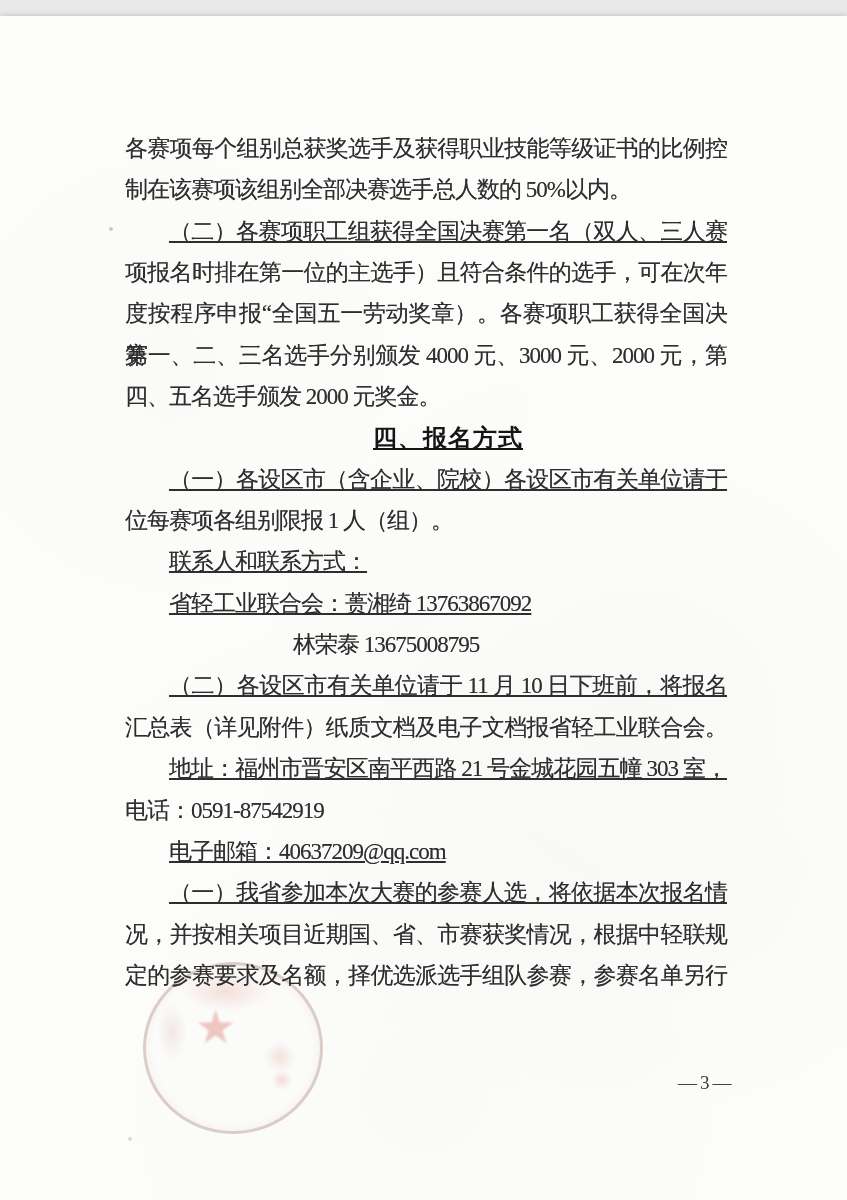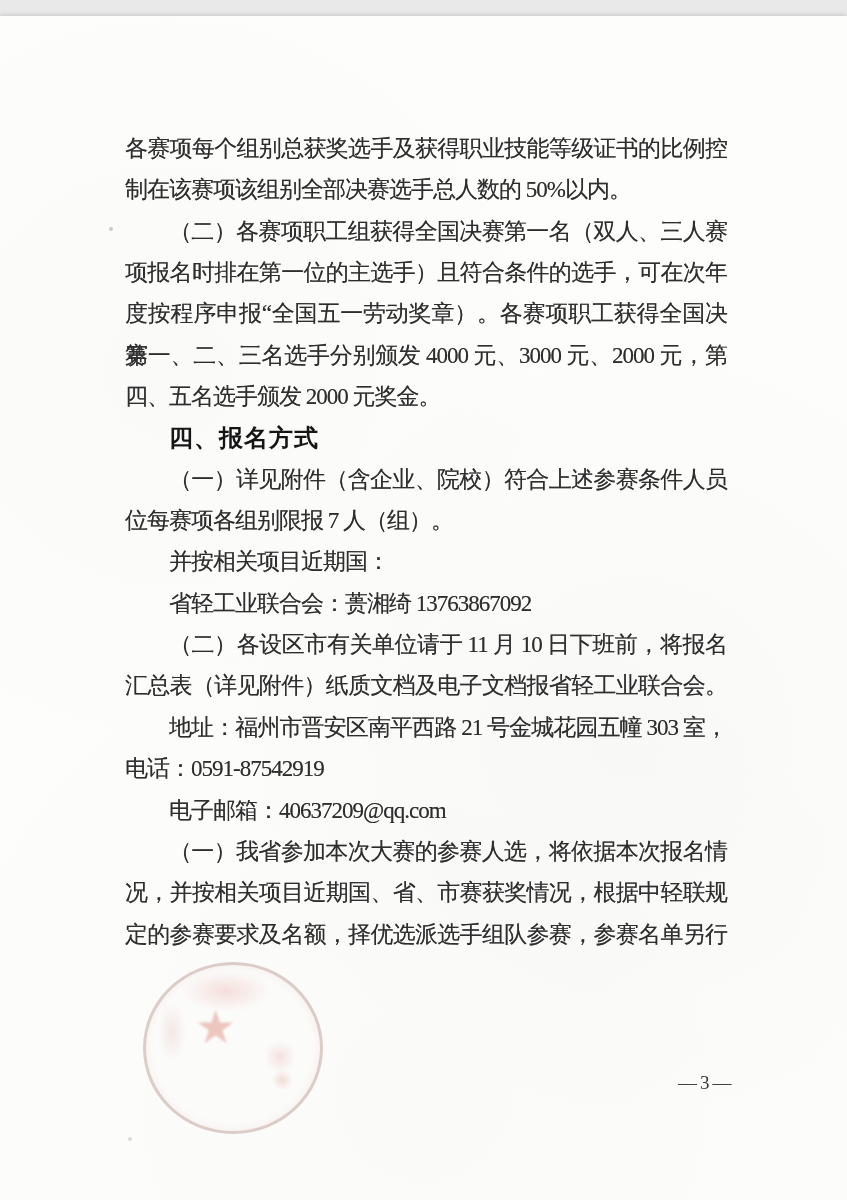--- a/index.html
+++ b/index.html
@@ -24,26 +24,26 @@
   }
   .ln{
     height:41.35px;line-height:41.35px;
     font-family:"Liberation Serif","DejaVu Serif",serif;
     font-size:23px;letter-spacing:-1px;
     color:#2e2e2e;
     text-shadow:0 0 .5px rgba(45,45,45,.55);
     white-space:nowrap;
   }
   .j{ text-align:justify; text-align-last:justify; text-justify:inter-character; white-space:normal; }
-  .ind{ text-indent:44px; }
+  .ind{ text-indent:44px;text-decoration:underline; }
   .ind2{ padding-left:168px; }
   .heading{
     font-family:"Liberation Sans","DejaVu Sans",sans-serif;
     font-weight:700;font-size:24px;letter-spacing:1px;
-    color:#151515;text-shadow:none;
+    color:#151515;text-shadow:none;text-align:center;
   }
   .page-number{
     position:absolute;left:678px;top:1056px;z-index:2;
     font-family:"Liberation Serif","DejaVu Serif",serif;
     font-size:19px;letter-spacing:3px;color:#3a3a3a;
   }
   
   .stamp{position:absolute;left:143px;top:946px;width:180px;height:172px;z-index:1;}
   .stamp-ring{
     position:absolute;inset:0;border-radius:50%;
@@ -89,24 +89,25 @@
 
   <div class="text-area">
     <div class="ln j">各赛项每个组别总获奖选手及获得职业技能等级证书的比例控</div>
     <div class="ln">制在该赛项该组别全部决赛选手总人数的 50%以内。</div>
     <div class="ln j ind">（二）各赛项职工组获得全国决赛第一名（双人、三人赛</div>
     <div class="ln j">项报名时排在第一位的主选手）且符合条件的选手，可在次年</div>
     <div class="ln j">度按程序申报“全国五一劳动奖章）。各赛项职工获得全国决赛</div>
     <div class="ln j">第一、二、三名选手分别颁发 4000 元、3000 元、2000 元，第</div>
     <div class="ln">四、五名选手颁发 2000 元奖金。</div>
     <div class="ln heading ind">四、报名方式</div>
-    <div class="ln j ind">（一）详见附件（含企业、院校）符合上述参赛条件人员</div>
-    <div class="ln">位每赛项各组别限报 7 人（组）。</div>
-    <div class="ln ind">并按相关项目近期国：</div>
+    <div class="ln j ind">（一）各设区市（含企业、院校）各设区市有关单位请于</div>
+    <div class="ln">位每赛项各组别限报 1 人（组）。</div>
+    <div class="ln ind">联系人和联系方式：</div>
     <div class="ln ind">省轻工业联合会：蒉湘绮 13763867092</div>
+    <div class="ln ind2">林荣泰 13675008795</div>
     <div class="ln j ind">（二）各设区市有关单位请于 11 月 10 日下班前，将报名</div>
     <div class="ln j">汇总表（详见附件）纸质文档及电子文档报省轻工业联合会。</div>
     <div class="ln j ind">地址：福州市晋安区南平西路 21 号金城花园五幢 303 室，</div>
     <div class="ln">电话：0591-87542919</div>
     <div class="ln ind">电子邮箱：40637209@qq.com</div>
     <div class="ln j ind">（一）我省参加本次大赛的参赛人选，将依据本次报名情</div>
     <div class="ln j">况，并按相关项目近期国、省、市赛获奖情况，根据中轻联规</div>
     <div class="ln j">定的参赛要求及名额，择优选派选手组队参赛，参赛名单另行</div>
   </div>
 

